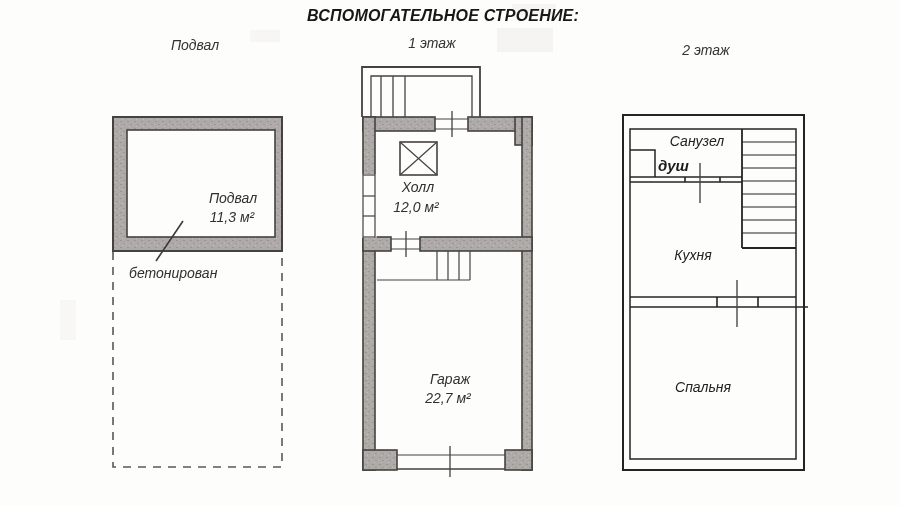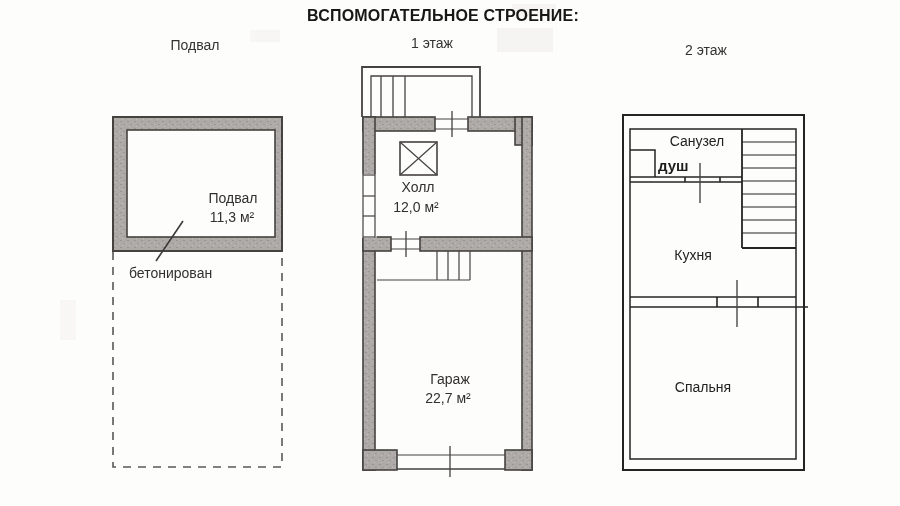--- a/index.html
+++ b/index.html
@@ -3,20 +3,21 @@
 <meta charset="utf-8">
 <style>
   html, body { margin: 0; padding: 0; background: #ffffff; }
   .page {
     position: relative;
     width: 900px;
     height: 506px;
     background: #fdfdfc;
     overflow: hidden;
     font-family: "Liberation Sans", sans-serif;
+    font-style: italic;
   }
   svg { display: block; }
   text {
     font-family: "Liberation Sans", sans-serif;
     fill: #2d2d2b;
   }
   .title-text { font-size: 16px; font-weight: bold; fill: #171716; letter-spacing: .2px; }
   .floor-label { font-size: 14px; fill: #333331; }
   .room-label  { font-size: 14px; fill: #32302e; }
   .room-label-dark { font-size: 14px; fill: #222; }

